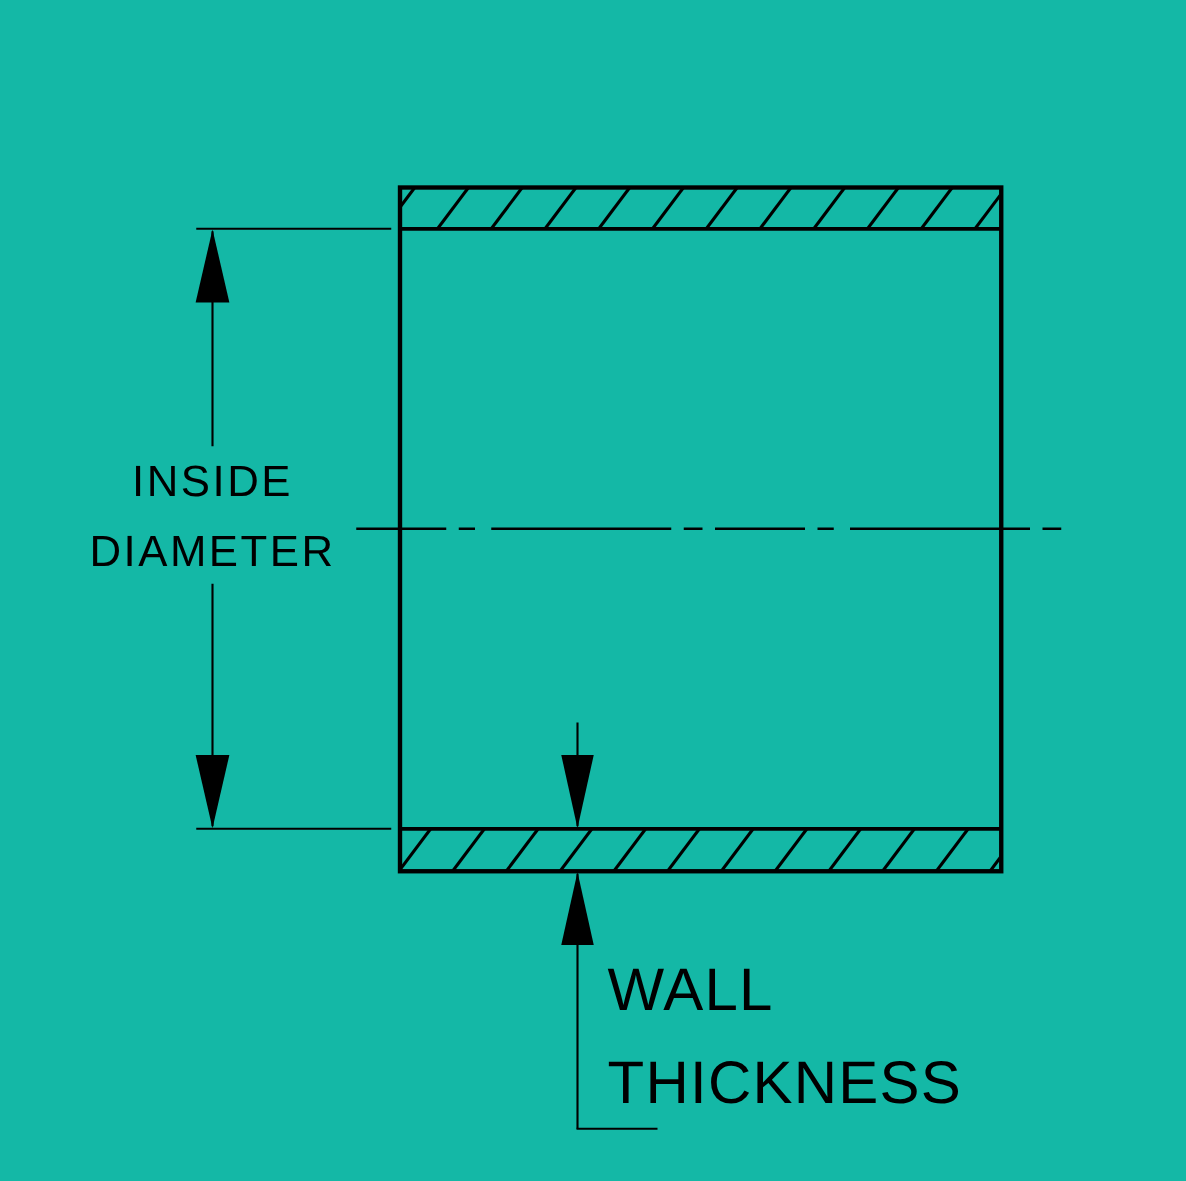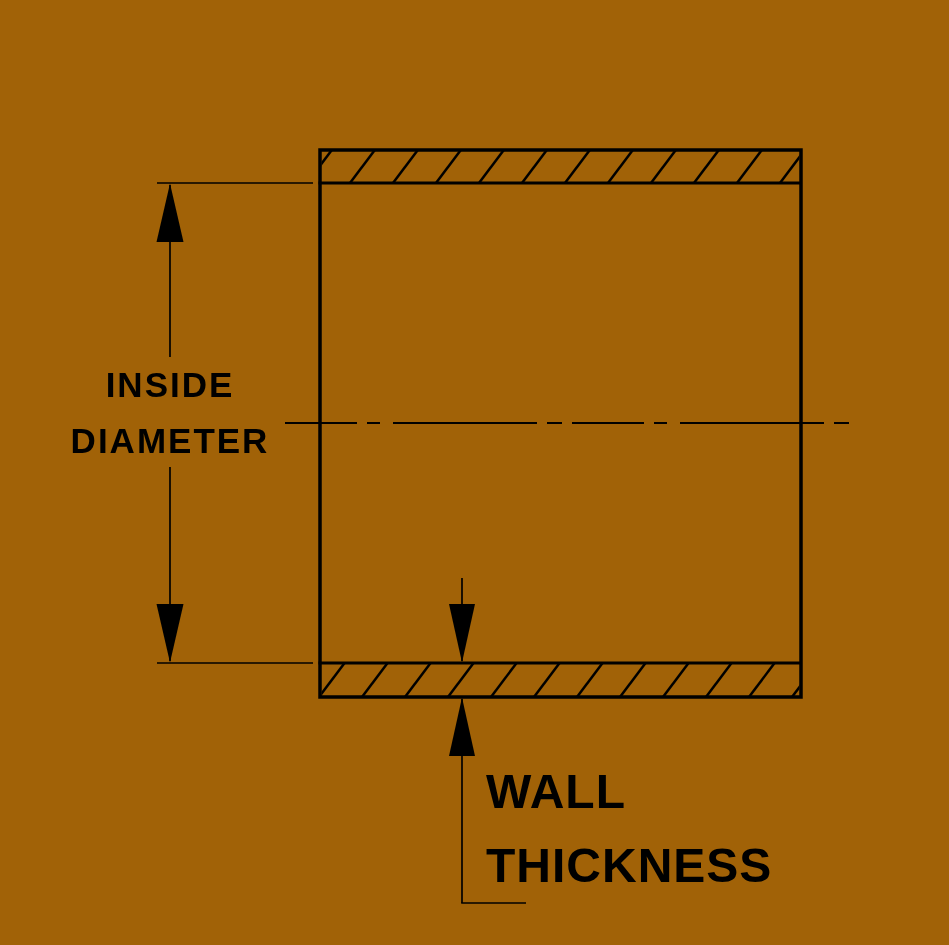--- a/index.html
+++ b/index.html
@@ -4,23 +4,22 @@
 <style>
   html, body {
     margin: 0;
     padding: 0;
     background: #ffffff;
   }
   .canvas {
     position: relative;
     width: 949px;
     height: 945px;
-    background: #a16207;
+    background: #14b8a6;
     overflow: hidden;
-    font-weight: bold;
   }
   svg {
     display: block;
   }
   .stroke {
     stroke: #000000;
     fill: none;
   }
   .fill {
     fill: #000000;

